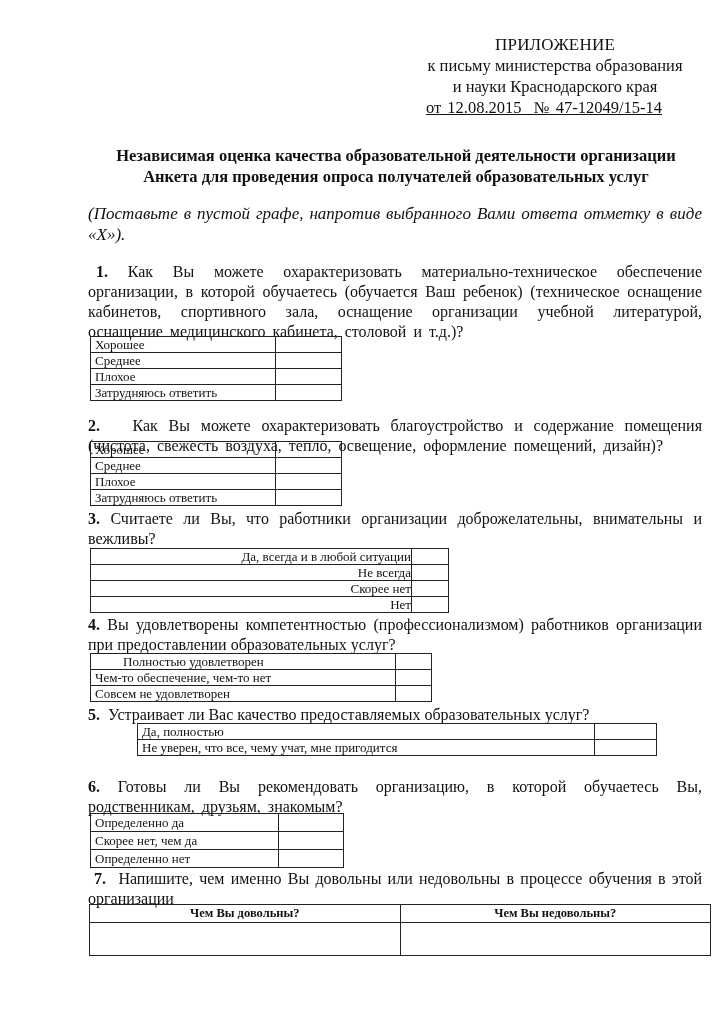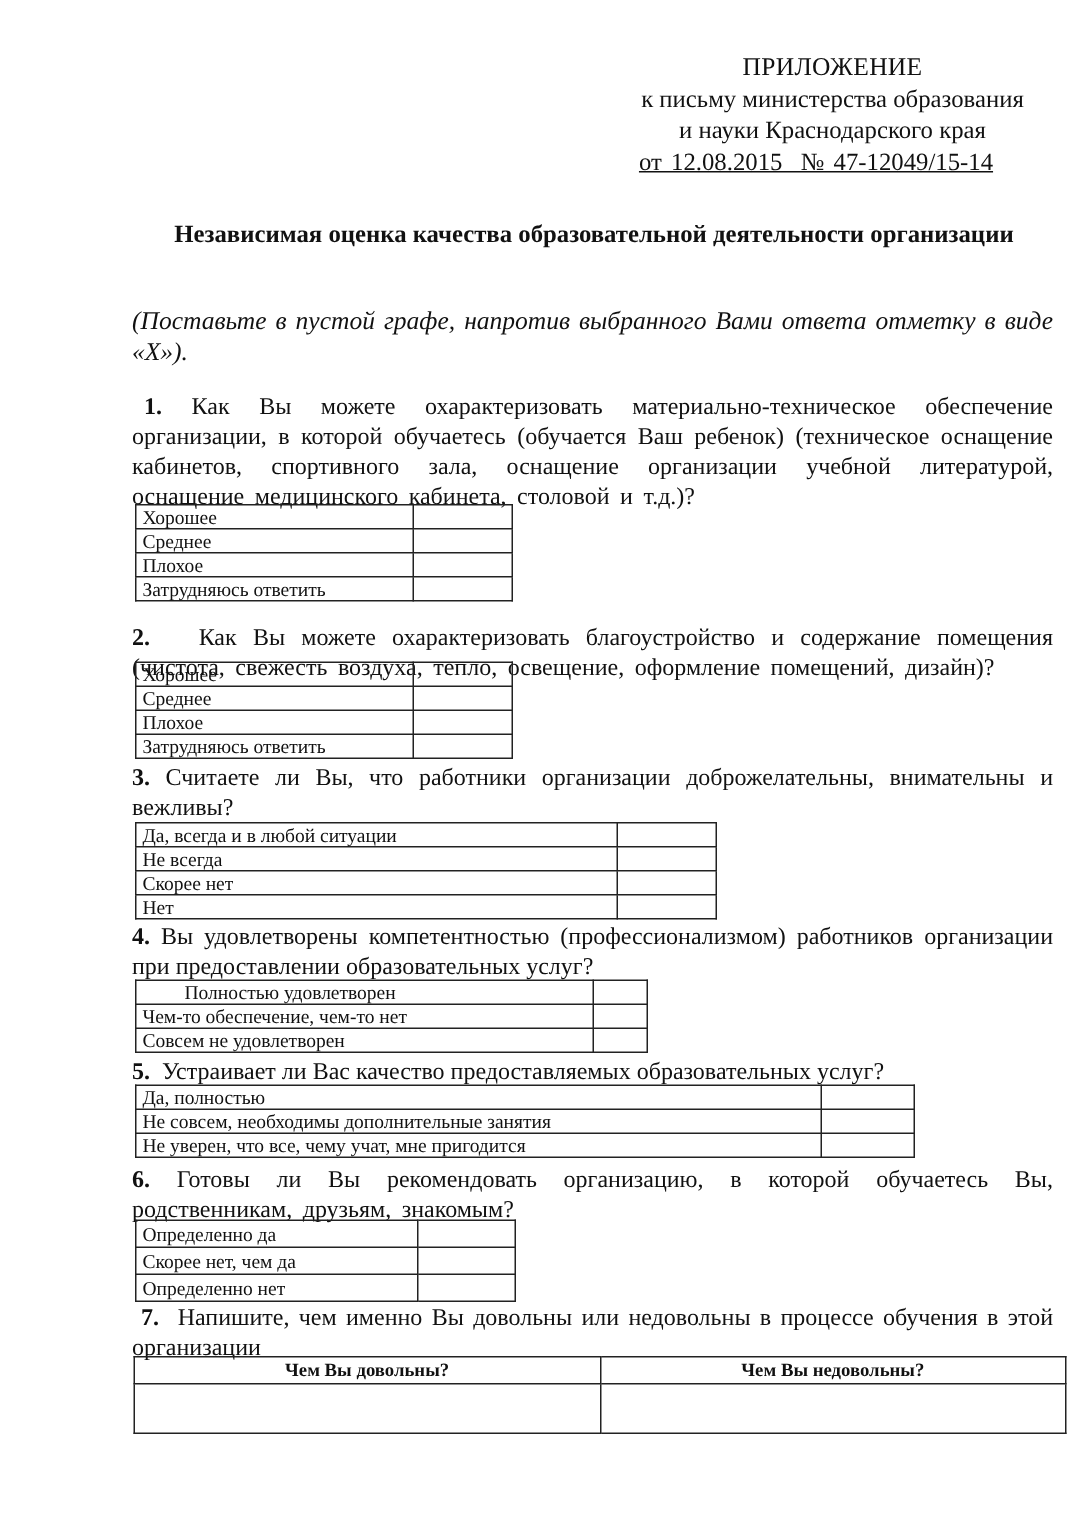--- a/index.html
+++ b/index.html
@@ -53,20 +53,21 @@
 
 <div class="abs header-block">
   <div class="header-title">ПРИЛОЖЕНИЕ</div>
   <div>к письму министерства образования</div>
   <div>и науки Краснодарского края</div>
   <div style="padding-right:22px;"><span class="header-ref" style="white-space:pre;">от 12.08.2015  № 47-12049/15-14</span></div>
 </div>
 
 <div class="abs doc-title">
   <div>Независимая оценка качества образовательной деятельности организации</div>
+  <div>Анкета для проведения опроса получателей образовательных услуг</div>
 </div>
 
 <div class="abs instruction">(Поставьте в пустой графе, напротив выбранного Вами ответа отметку в виде «Х»).</div>
 
 <div class="abs q spread" style="top:262px; text-indent:8px; line-height:20px;">
   <span class="num">1.</span>
   <span>Как Вы можете охарактеризовать материально-техническое обеспечение организации, в которой обучаетесь (обучается Ваш ребенок) (техническое оснащение кабинетов, спортивного зала, оснащение организации учебной литературой, оснащение медицинского кабинета, столовой и т.д.)?</span>
 </div>
 <table class="opts" style="top:336px; width:252px;">
   <tbody>
@@ -111,21 +112,21 @@
         <td>Затрудняюсь ответить</td>
         <td class="box"></td>
       </tr>
 </tbody>
   </table>
 
 <div class="abs q spread" style="top:509px;">
   <span class="num">3.</span>
   <span>Считаете ли Вы, что работники организации доброжелательны, внимательны и вежливы?</span>
 </div>
-<table class="opts" style="top:548px; width:388px;">
+<table class="opts" style="top:548px; width:359px;text-align:right;">
   <tbody>
       <tr>
         <td style="width:316px;">Да, всегда и в любой ситуации</td>
         <td class="box"></td>
       </tr>
   <tr>
         <td>Не всегда</td>
         <td class="box"></td>
       </tr>
   <tr>
@@ -157,28 +158,24 @@
         <td>Совсем не удовлетворен</td>
         <td class="box"></td>
       </tr>
 </tbody>
   </table>
 
 <div class="abs q" style="top:705px;">
   <span class="num">5.</span>&nbsp;
   <span>Устраивает ли Вас качество предоставляемых образовательных услуг?</span>
 </div>
-<table class="opts" style="top:723px; width:520px;">
+<table class="opts" style="top:723px; width:520px;margin-left:47px;">
   <tbody>
       <tr>
         <td style="width:452px;">Да, полностью</td>
-        <td class="box"></td>
-      </tr>
-  <tr>
-        <td>Не совсем, необходимы дополнительные занятия</td>
         <td class="box"></td>
       </tr>
   <tr>
         <td>Не уверен, что все, чему учат, мне пригодится</td>
         <td class="box"></td>
       </tr>
 </tbody>
   </table>
 
 <div class="abs q spread" style="top:777px;">

